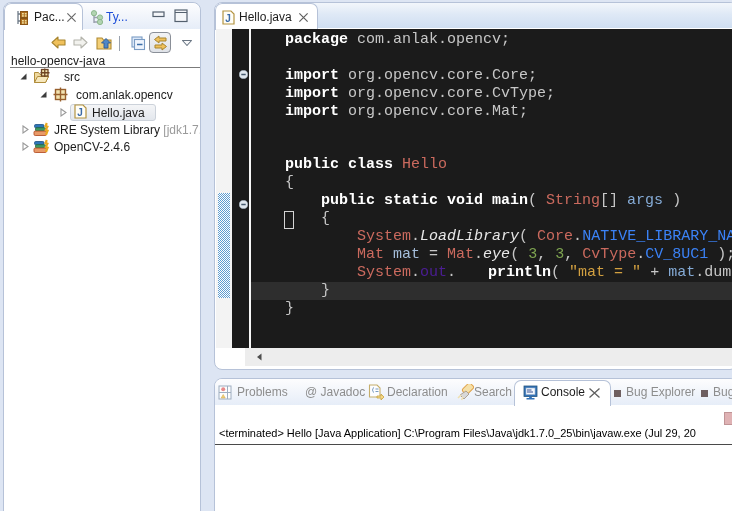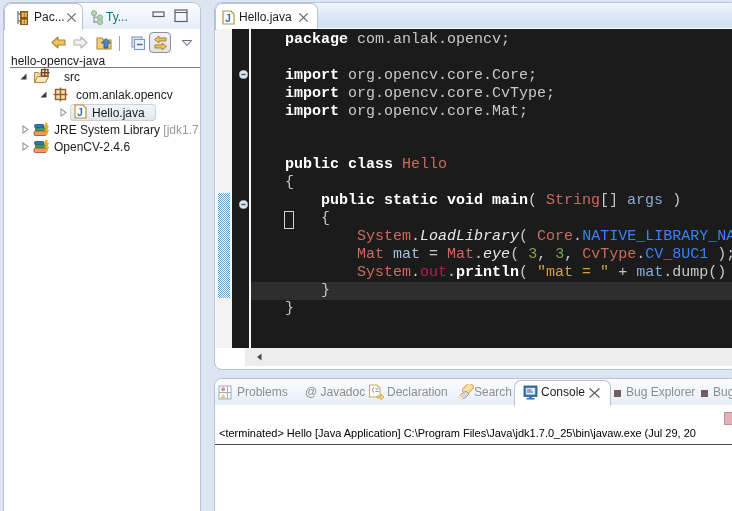--- a/index.html
+++ b/index.html
@@ -13,22 +13,22 @@
   .seltab{position:absolute;background:#fff;border:1px solid #b6c2d8;border-bottom:none;
           border-radius:7px 7px 0 0;box-sizing:border-box;}
   pre{margin:0;font-family:"Liberation Mono",monospace;}
   .k{color:#ffffff;font-weight:bold;}
   .t{color:#cb6a5e;}
   .f{color:#3b82f6;}
   .v{color:#85abd6;}
   .n{color:#7ea450;}
   .s{color:#d2a040;}
   .m{color:#e8e8e8;font-style:italic;}
-  .o{color:#be185d;}
-  .pb{color:#ffffff;font-weight:bold;}
+  .o{color:#4c1d95;}
+  .pb{color:#ffffff;font-weight:bold;margin-left:32px;}
 </style>
 </head>
 <body>
 
 <div class="panel" style="left:3px;top:2px;width:198px;height:515px;border-radius:8px 8px 0 0;overflow:hidden;">
   <div class="tabstrip" style="left:0;top:0;width:196px;height:26px;border-radius:8px 8px 0 0;"></div>
   <div class="seltab" style="left:0px;top:0px;width:79px;height:27px;"></div>
 
   <svg class="abs" style="left:12px;top:7px;" width="16" height="16" viewBox="0 0 16 16">
     <path d="M2 1 V14 M2 4 H4 M2 11 H4" stroke="#6e7a87" stroke-width="1.3" fill="none"></path>
@@ -47,21 +47,21 @@
   <svg class="abs" style="left:62px;top:9px;" width="11" height="11" viewBox="0 0 12 12">
     <path d="M1.5 1.5 L10.5 10.5 M10.5 1.5 L1.5 10.5" stroke="#6a6a6a" stroke-width="1.3"></path>
   </svg>
 
   <svg class="abs" style="left:85px;top:7px;" width="16" height="16" viewBox="0 0 16 16">
     <path d="M5 4 V13 M5 7.5 H10 M5 12 H10" stroke="#9aa0ae" stroke-width="1.4" fill="none"></path>
     <circle cx="5" cy="3.2" r="2.6" fill="#b2d4b2" stroke="#8cb68c"></circle>
     <circle cx="11" cy="7.5" r="2.6" fill="#b2d4b2" stroke="#8cb68c"></circle>
     <circle cx="11" cy="12" r="2.6" fill="#b2d4b2" stroke="#8cb68c"></circle>
   </svg>
-  <div class="abs ui" style="left:102px;top:7px;color:#0f766e;">Ty...</div>
+  <div class="abs ui" style="left:102px;top:7px;color:#1d4ed8;">Ty...</div>
 
   <svg class="abs" style="left:148px;top:8px;" width="14" height="8" viewBox="0 0 14 8">
     <rect x="1" y="1" width="11" height="4.5" fill="#f4f6f9" stroke="#54606e" stroke-width="1.2"></rect>
   </svg>
   <svg class="abs" style="left:170px;top:6px;" width="15" height="14" viewBox="0 0 15 14">
     <rect x="1" y="1" width="12" height="11.5" fill="#f4f6f9" stroke="#54606e" stroke-width="1.2"></rect>
     <path d="M1 3.5 H13" stroke="#54606e" stroke-width="1.2"></path>
   </svg>
 
   <svg class="abs" style="left:46px;top:32px;" width="18" height="16" viewBox="0 0 18 16">

